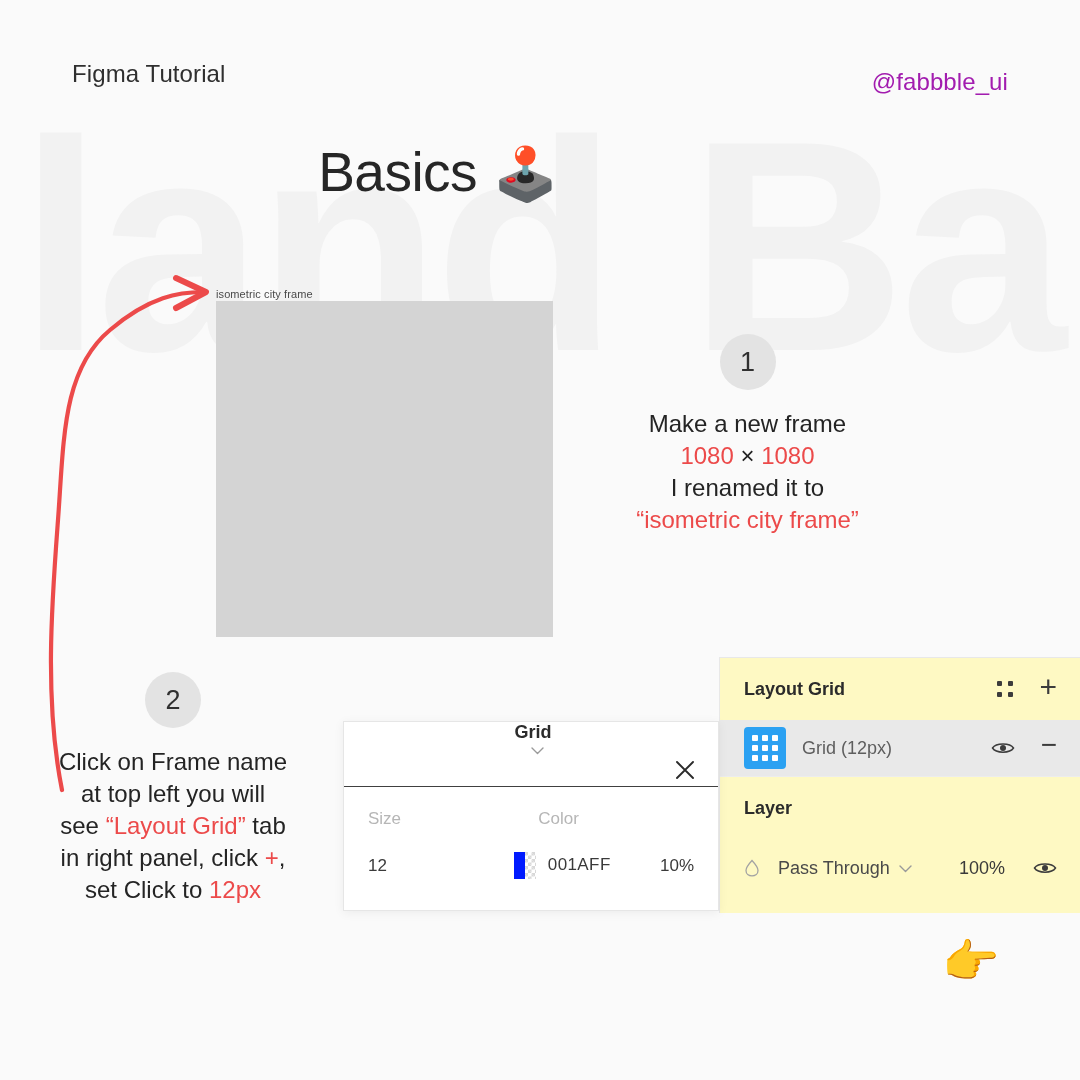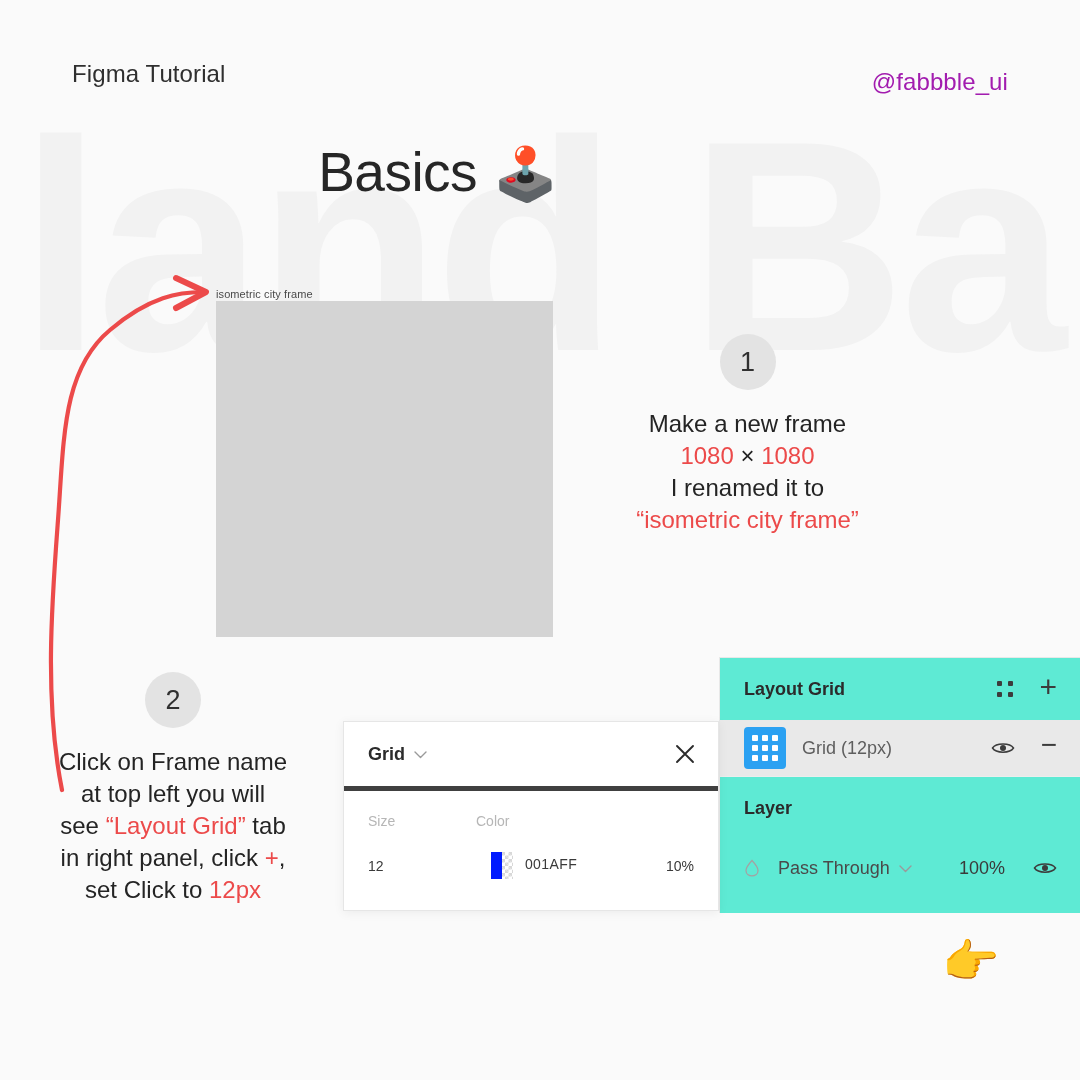--- a/index.html
+++ b/index.html
@@ -156,21 +156,22 @@
     background: #FFFFFF;
     border: 1px solid #E6E6E6;
     box-shadow: 0 2px 10px rgba(0,0,0,0.06);
     z-index: 7;
   }
   .gp-head {
     height: 64px;
     display: flex;
     align-items: center;
     padding: 0 20px 0 24px;
-    border-bottom: 5px solid #404040;
+    border-bottom: 1px solid #404040;
+    flex-direction: column;
   }
   .gp-title {
     font-size: 18px;
     color: #2B2B2B;
     font-weight: 700;
   }
   .gp-caret {
     margin-left: 9px;
     color: #8A8A8A;
     font-size: 14px;
@@ -182,25 +183,25 @@
     height: 26px;
     display: flex;
     align-items: center;
     justify-content: center;
     color: #2B2B2B;
   }
   .gp-body { padding: 22px 24px 0 24px; }
   .gp-row {
     display: flex;
     align-items: center;
-    font-size: 14px;
+    font-size: 17px;
   }
   .gp-labels { color: #B6B6B6; margin-bottom: 23px; }
   .gp-c1 { width: 108px; }
-  .gp-c2 { width: 165px; }
+  .gp-c2 { width: 165px; text-align: center; }
   .gp-vals { color: #3A3A3A; gap: 24px; }
   .swatch {
     display: inline-block;
     width: 22px;
     height: 27px;
     vertical-align: middle;
     margin-right: 12px;
     background-image:
       linear-gradient(45deg, #d8d8d8 25%, transparent 25%, transparent 75%, #d8d8d8 75%),
       linear-gradient(45deg, #d8d8d8 25%, transparent 25%, transparent 75%, #d8d8d8 75%);
@@ -217,21 +218,21 @@
     background: #001AFF;
   }
   .gp-hex { letter-spacing: 0.4px; }
 
   
   .inspector {
     position: absolute;
     left: 719px;
     top: 657px;
     width: 361px;
-    background: #5eead4;
+    background: #fef9c3;
     border-left: 1px solid #E8E8E8;
     border-top: 1px solid #E8E8E8;
     z-index: 6;
   }
   .ins-section-head {
     height: 62px;
     display: flex;
     align-items: center;
     padding: 0 24px 0 24px;
   }

